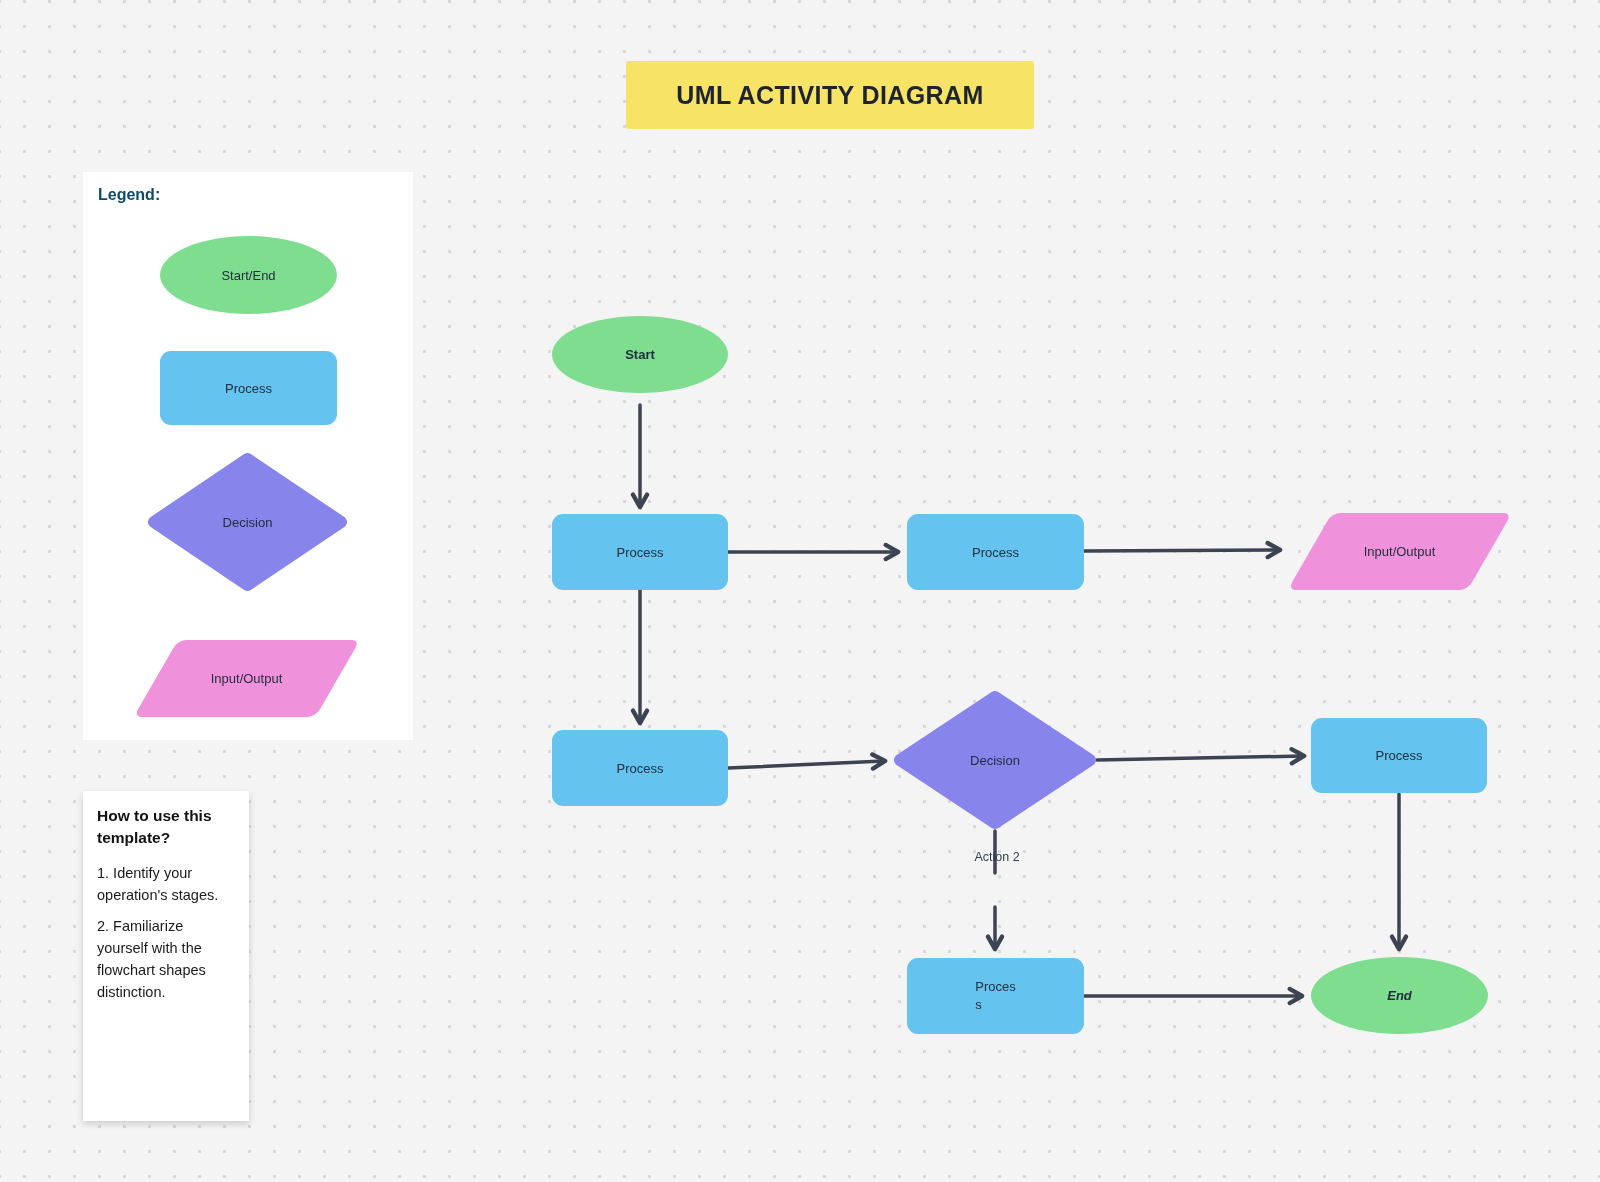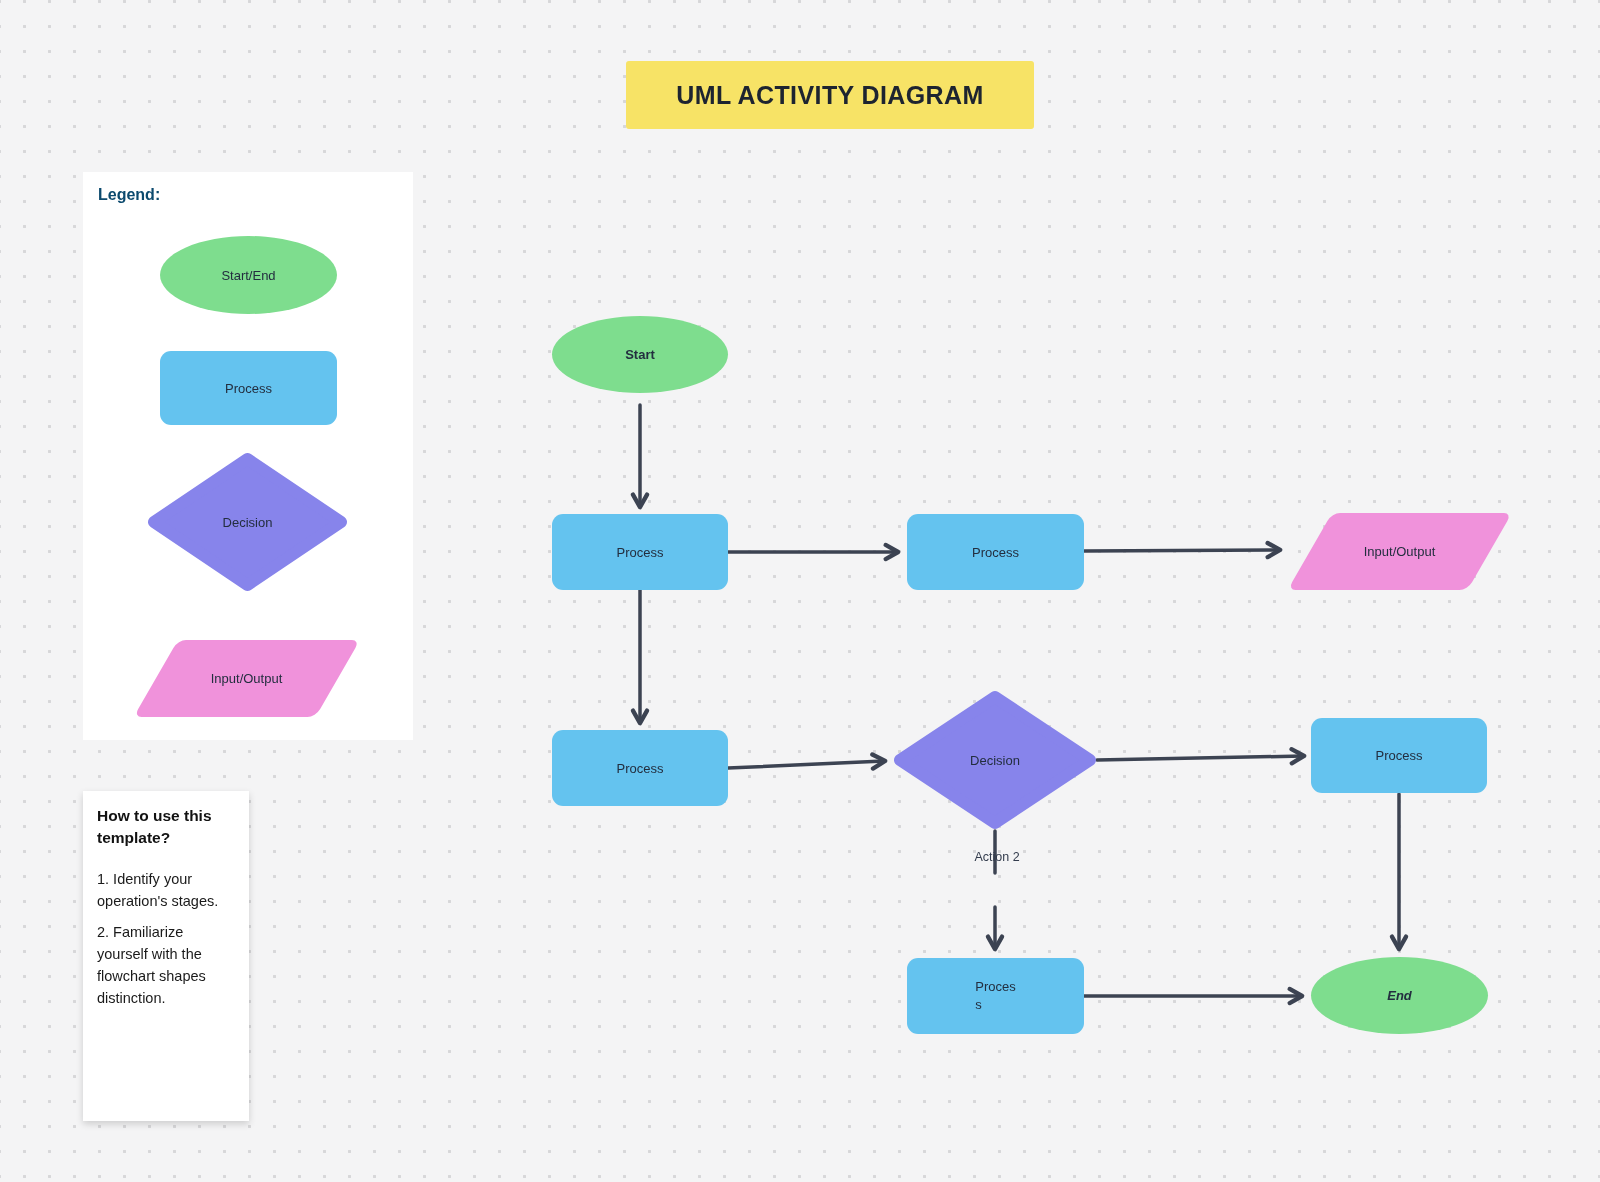--- a/index.html
+++ b/index.html
@@ -33,21 +33,21 @@
   .para-outer{position:absolute;}
   .para-skew{
     position:absolute;top:0;height:100%;border-radius:8px;
     background:var(--pink,#f092db);transform:skewX(-30deg);transform-origin:top left;
   }
   
   .howto-card{
     position:absolute;left:83px;top:791px;width:166px;min-height:330px;background:#fff;
     box-shadow:0 3px 7px rgba(0,0,0,.16);box-sizing:border-box;padding:14px 14px 16px 14px;
   }
-  .howto-heading{font-size:15.5px;font-weight:bold;line-height:1.45;color:#121212;margin:0 0 19px 0;}
+  .howto-heading{font-size:15.5px;font-weight:bold;line-height:1.45;color:#121212;margin:0 0 13px 0;}
   .howto-step{font-size:14.5px;line-height:1.5;color:#1a1a1a;margin:10px 0 0 0;}
   
   .edges{position:absolute;left:0;top:0;width:1600px;height:1182px;z-index:1;}
   .edge{stroke:var(--arrow,#3c4352);stroke-width:3.5;stroke-linecap:round;fill:none;}
   .ah-path{stroke:var(--arrow,#3c4352);fill:none;stroke-width:2.2;stroke-linecap:round;stroke-linejoin:round;}
   .node{z-index:2;}
   .edge-label{
     position:absolute;z-index:2;transform:translate(-50%,-50%);
     font-size:12.5px;color:#333c4d;white-space:nowrap;
   }

